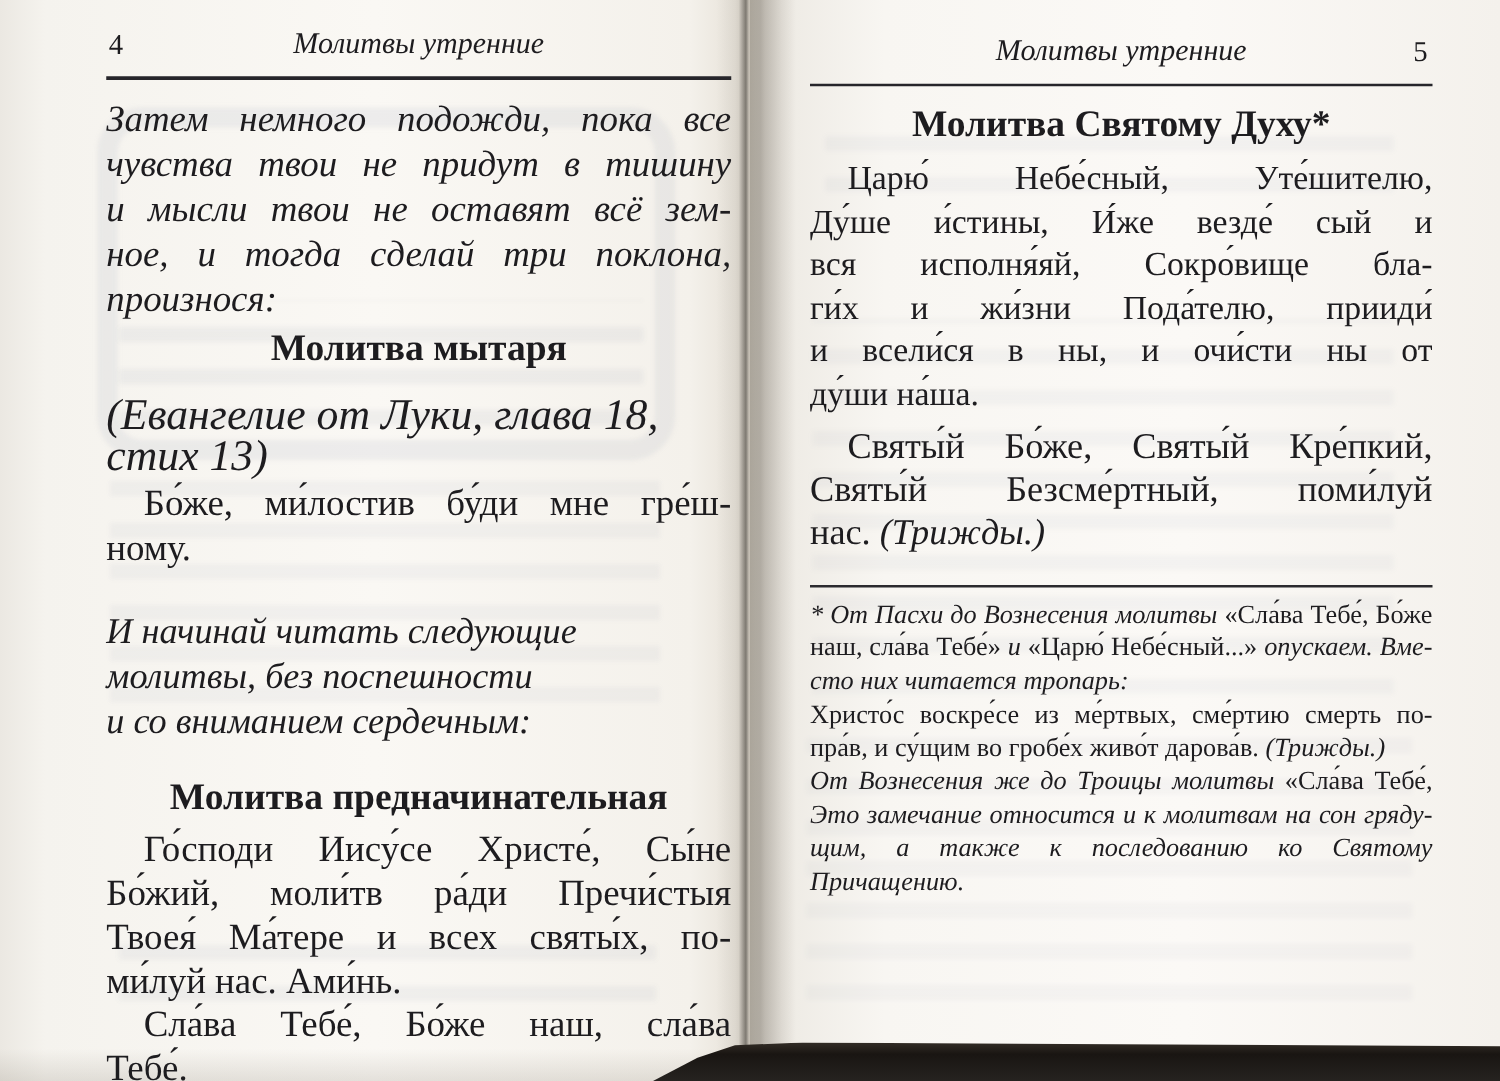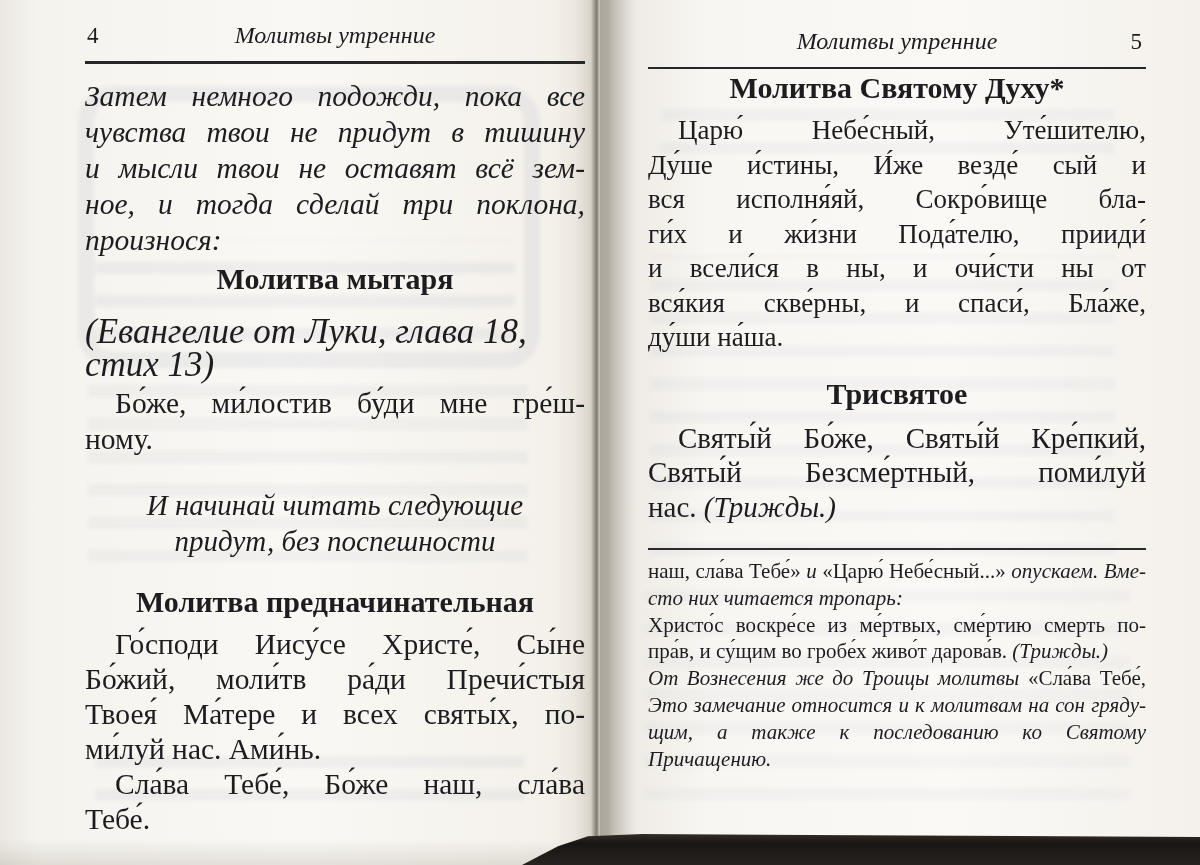--- a/index.html
+++ b/index.html
@@ -42,31 +42,31 @@
   .rule{border:none;border-top:3px solid #26252a;margin:3px 0 0;}
   #col-right .rule{border-top-width:2px;}
 
   .h{font-weight:bold;font-size:30px;line-height:38px;text-align:center;}
   .sub{font-style:italic;font-size:35px;line-height:33px;text-align:left;margin-top:17px;}
   .body{font-size:29.5px;line-height:36px;}
   #intro{margin-top:14px;font-style:italic;}
   .just .pline{text-align:justify;text-align-last:justify;}
   .just .pline.last{text-align-last:left;}
   .indent .pline:first-child{text-indent:30px;}
-  .centered{text-align:center;font-style:italic;font-size:29px;line-height:36px;}
+  .centered{font-style:italic;font-size:29px;line-height:36px;}
   .it{font-style:italic;}
 
   #h-mytar{margin-top:2px;}
   #mytar{margin-top:4px;}
   #rubric2{margin-top:30px;}
   #h-prednach{margin-top:24px;}
   #prednach{margin-top:6px;line-height:35px;}
   #slava{line-height:35px;}
 
-  #h-svduhu{text-align:center;}
+  #h-svduhu{margin-top:12px;text-align:center;}
   #svduhu{margin-top:6px;line-height:34.5px;font-size:27px;}
   #h-tris{margin-top:20px;}
   #tris{margin-top:8px;line-height:34.5px;font-size:29px;}
   #fnrule{border:none;border-top:2px solid #2b2a2e;margin:24px 0 8px;}
   #footnote{font-size:21px;line-height:26.8px;}
 </style>
 </head>
 <body>
 
 <div id="stage">
@@ -101,21 +101,22 @@
 
     <div class="h" id="h-mytar">Молитва мытаря</div>
     <div class="sub">(Евангелие от Луки, глава 18, стих 13)</div>
     <div class="body just indent" id="mytar">
         <div class="pline">Бо́же, ми́лостив бу́ди мне гре́ш-</div>
         <div class="pline last">ному.</div>
       </div>
 
     <div class="centered" id="rubric2">
         <div class="pline">И начинай читать следующие</div>
-        <div class="pline">придут, без поспешности</div>
+        <div class="pline">молитвы, без поспешности</div>
+        <div class="pline last">и со вниманием сердечным:</div>
       </div>
 
     <div class="h" id="h-prednach">Молитва предначинательная</div>
     <div class="body just indent" id="prednach">
         <div class="pline">Го́споди Иису́се Христе́, Сы́не</div>
         <div class="pline">Бо́жий, моли́тв ра́ди Пречи́стыя</div>
         <div class="pline">Твоея́ Ма́тере и всех святы́х, по-</div>
         <div class="pline last">ми́луй нас. Ами́нь.</div>
       </div>
     <div class="body just indent" id="slava">
@@ -131,33 +132,32 @@
     </div>
     <hr class="rule">
 
     <div class="h" id="h-svduhu">Молитва Святому Духу*</div>
     <div class="body just indent" id="svduhu">
         <div class="pline">Царю́ Небе́сный, Уте́шителю,</div>
         <div class="pline">Ду́ше и́стины, И́же везде́ сый и</div>
         <div class="pline">вся исполня́яй, Сокро́вище бла-</div>
         <div class="pline">ги́х и жи́зни Пода́телю, прииди́</div>
         <div class="pline">и всели́ся в ны, и очи́сти ны от</div>
-        <div class="pline">вся́кия скве́рны, и спаси́, Бла́же,</div>
         <div class="pline last">ду́ши на́ша.</div>
       </div>
 
-    <div class="h" id="h-tris">Трисвятое</div>
     <div class="body just indent" id="tris">
         <div class="pline">Святы́й Бо́же, Святы́й Кре́пкий,</div>
         <div class="pline">Святы́й Безсме́ртный, поми́луй</div>
         <div class="pline last"><span>нас. </span><span class="it">(Трижды.)</span></div>
       </div>
 
     <hr id="fnrule">
     <div class="just" id="footnote">
+        <div class="pline"><span class="it">* От Пасхи до Вознесения молитвы </span><span>«Сла́ва Тебе́, Бо́же</span></div>
         <div class="pline"><span>наш, сла́ва Тебе́»</span><span class="it"> и </span><span>«Царю́ Небе́сный...»</span><span class="it"> опускаем. Вме-</span></div>
         <div class="pline last"><span class="it">сто них читается тропарь:</span></div>
         <div class="pline"><span>Христо́с воскре́се из ме́ртвых, сме́ртию смерть по-</span></div>
         <div class="pline last"><span>пра́в, и су́щим во гробе́х живо́т дарова́в. </span><span class="it">(Трижды.)</span></div>
         <div class="pline"><span class="it">От Вознесения же до Троицы молитвы </span><span>«Сла́ва Тебе́,</span></div>
         <div class="pline"><span class="it">Это замечание относится и к молитвам на сон гряду-</span></div>
         <div class="pline last"><span class="it">щим, а также к последованию ко Святому Причащению.</span></div>
       </div>
   </div>
 

